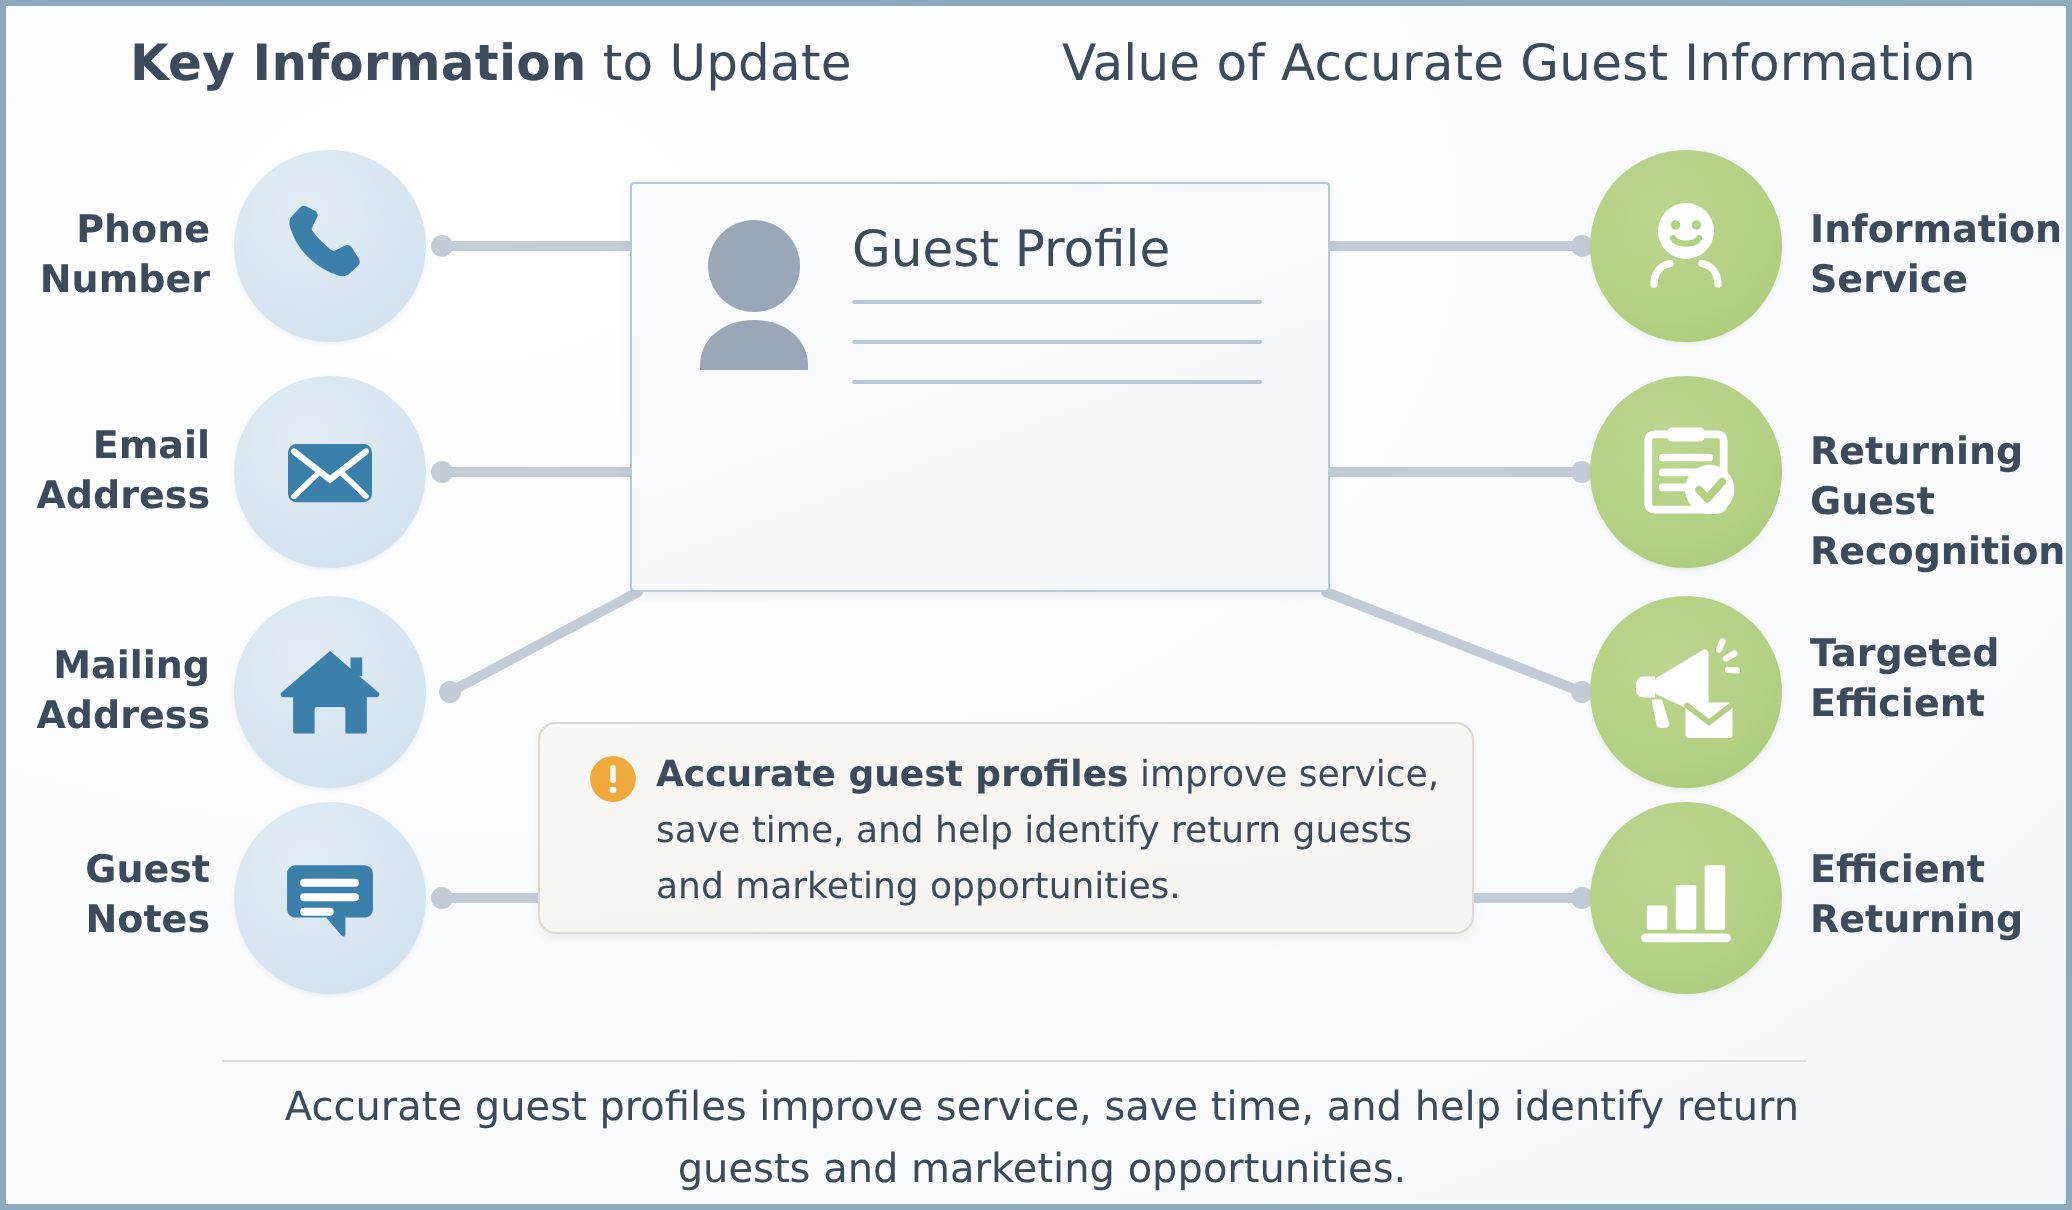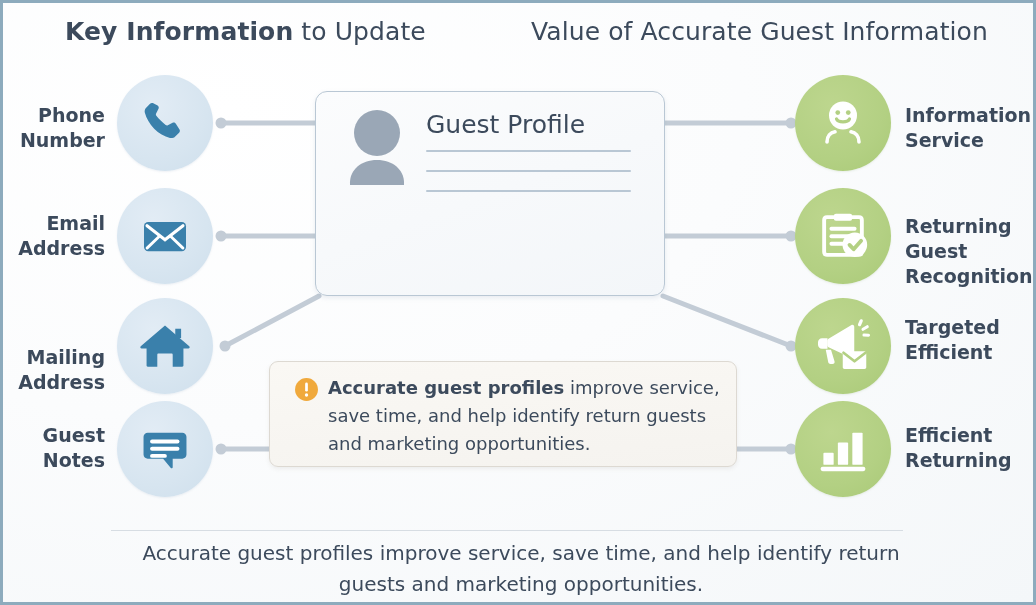--- a/index.html
+++ b/index.html
@@ -51,21 +51,21 @@
   }
   .lbl.right{text-align:right;}
   .lbl.left{text-align:left;}
 
   
   #wires{position:absolute;left:0;top:0;width:1036px;height:605px;pointer-events:none;}
 
   
   #card{
     position:absolute;left:312px;top:88px;width:350px;height:205px;
-    border-radius:12px;
+    border-radius:2px;
     background:linear-gradient(160deg,#fbfcfd 0%,#f3f6f9 100%);
     border:1.5px solid #b9c7d4;
     box-shadow:0 2px 5px rgba(110,135,160,.14);
     box-sizing:border-box;
   }
   #card-title{
     position:absolute;left:110px;top:18px;
     font-size:25px;color:#3c4a5c;font-weight:400;
   }
   .cardline{
@@ -168,21 +168,21 @@
     <div class="circle blue" style="left:114px;top:185px;">
       <svg width="56" height="56" viewBox="0 0 24 24">
         <rect x="3" y="6" width="18" height="12.5" rx="1.8" fill="#3a80ab"></rect>
         <path d="M4.3 7.6 L12 13.6 L19.7 7.6" stroke="#ffffff" stroke-width="1.35" fill="none" stroke-linecap="round"></path>
         <path d="M4.3 17.2 L9.6 12.1 M19.7 17.2 L14.4 12.1" stroke="#ffffff" stroke-width="1.2" fill="none" stroke-linecap="round"></path>
       </svg>
     </div>
   </div>
 
   <div class="node">
-    <div class="lbl right" style="left:0;top:318px;width:102px;margin-top:24px;">
+    <div class="lbl right" style="left:0;top:318px;width:102px;">
       <div>Mailing</div>
       <div>Address</div>
     </div>
     <div class="circle blue" style="left:114px;top:295px;">
       <svg width="56" height="56" viewBox="0 0 24 24">
         <path fill="#3a80ab" d="M12 3.2 1.6 12.1c-.4.3-.1 1 .4 1h2.1v7.3c0 .3.2.5.5.5h4.1v-5.2c0-.3.2-.5.5-.5h5.6c.3 0 .5.2.5.5v5.2h4.1c.3 0 .5-.2.5-.5V13.1H22c.5 0 .8-.7.4-1L12 3.2z"></path>
         <rect x="16.4" y="4.6" width="2.5" height="4" fill="#3a80ab"></rect>
       </svg>
     </div>
   </div>

